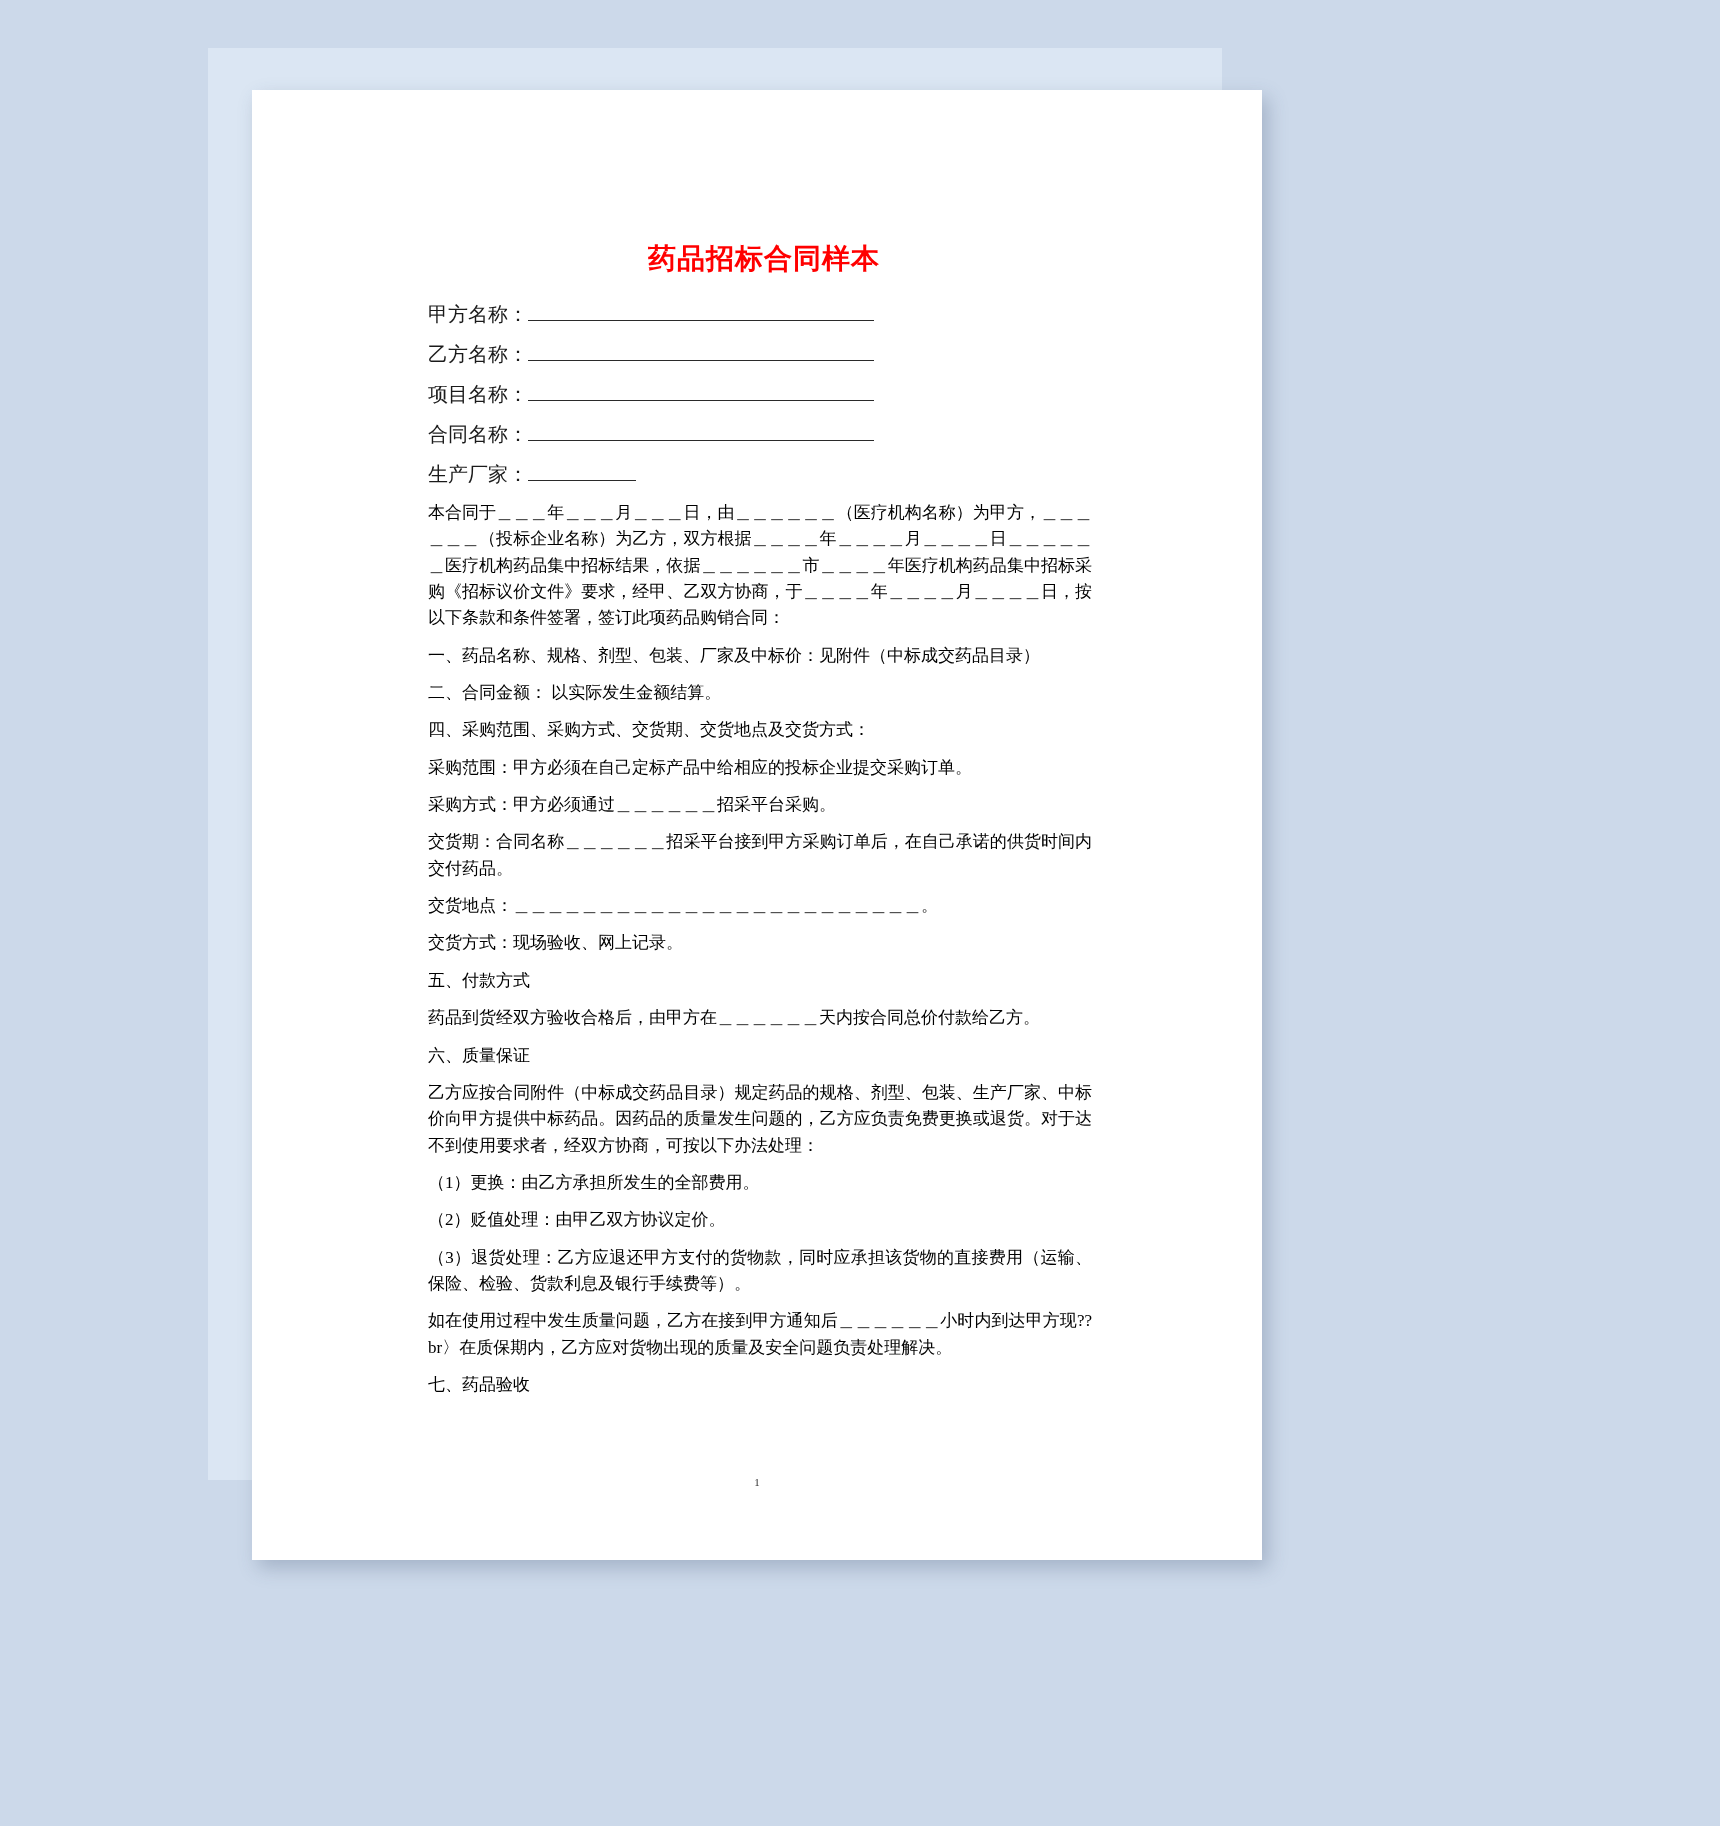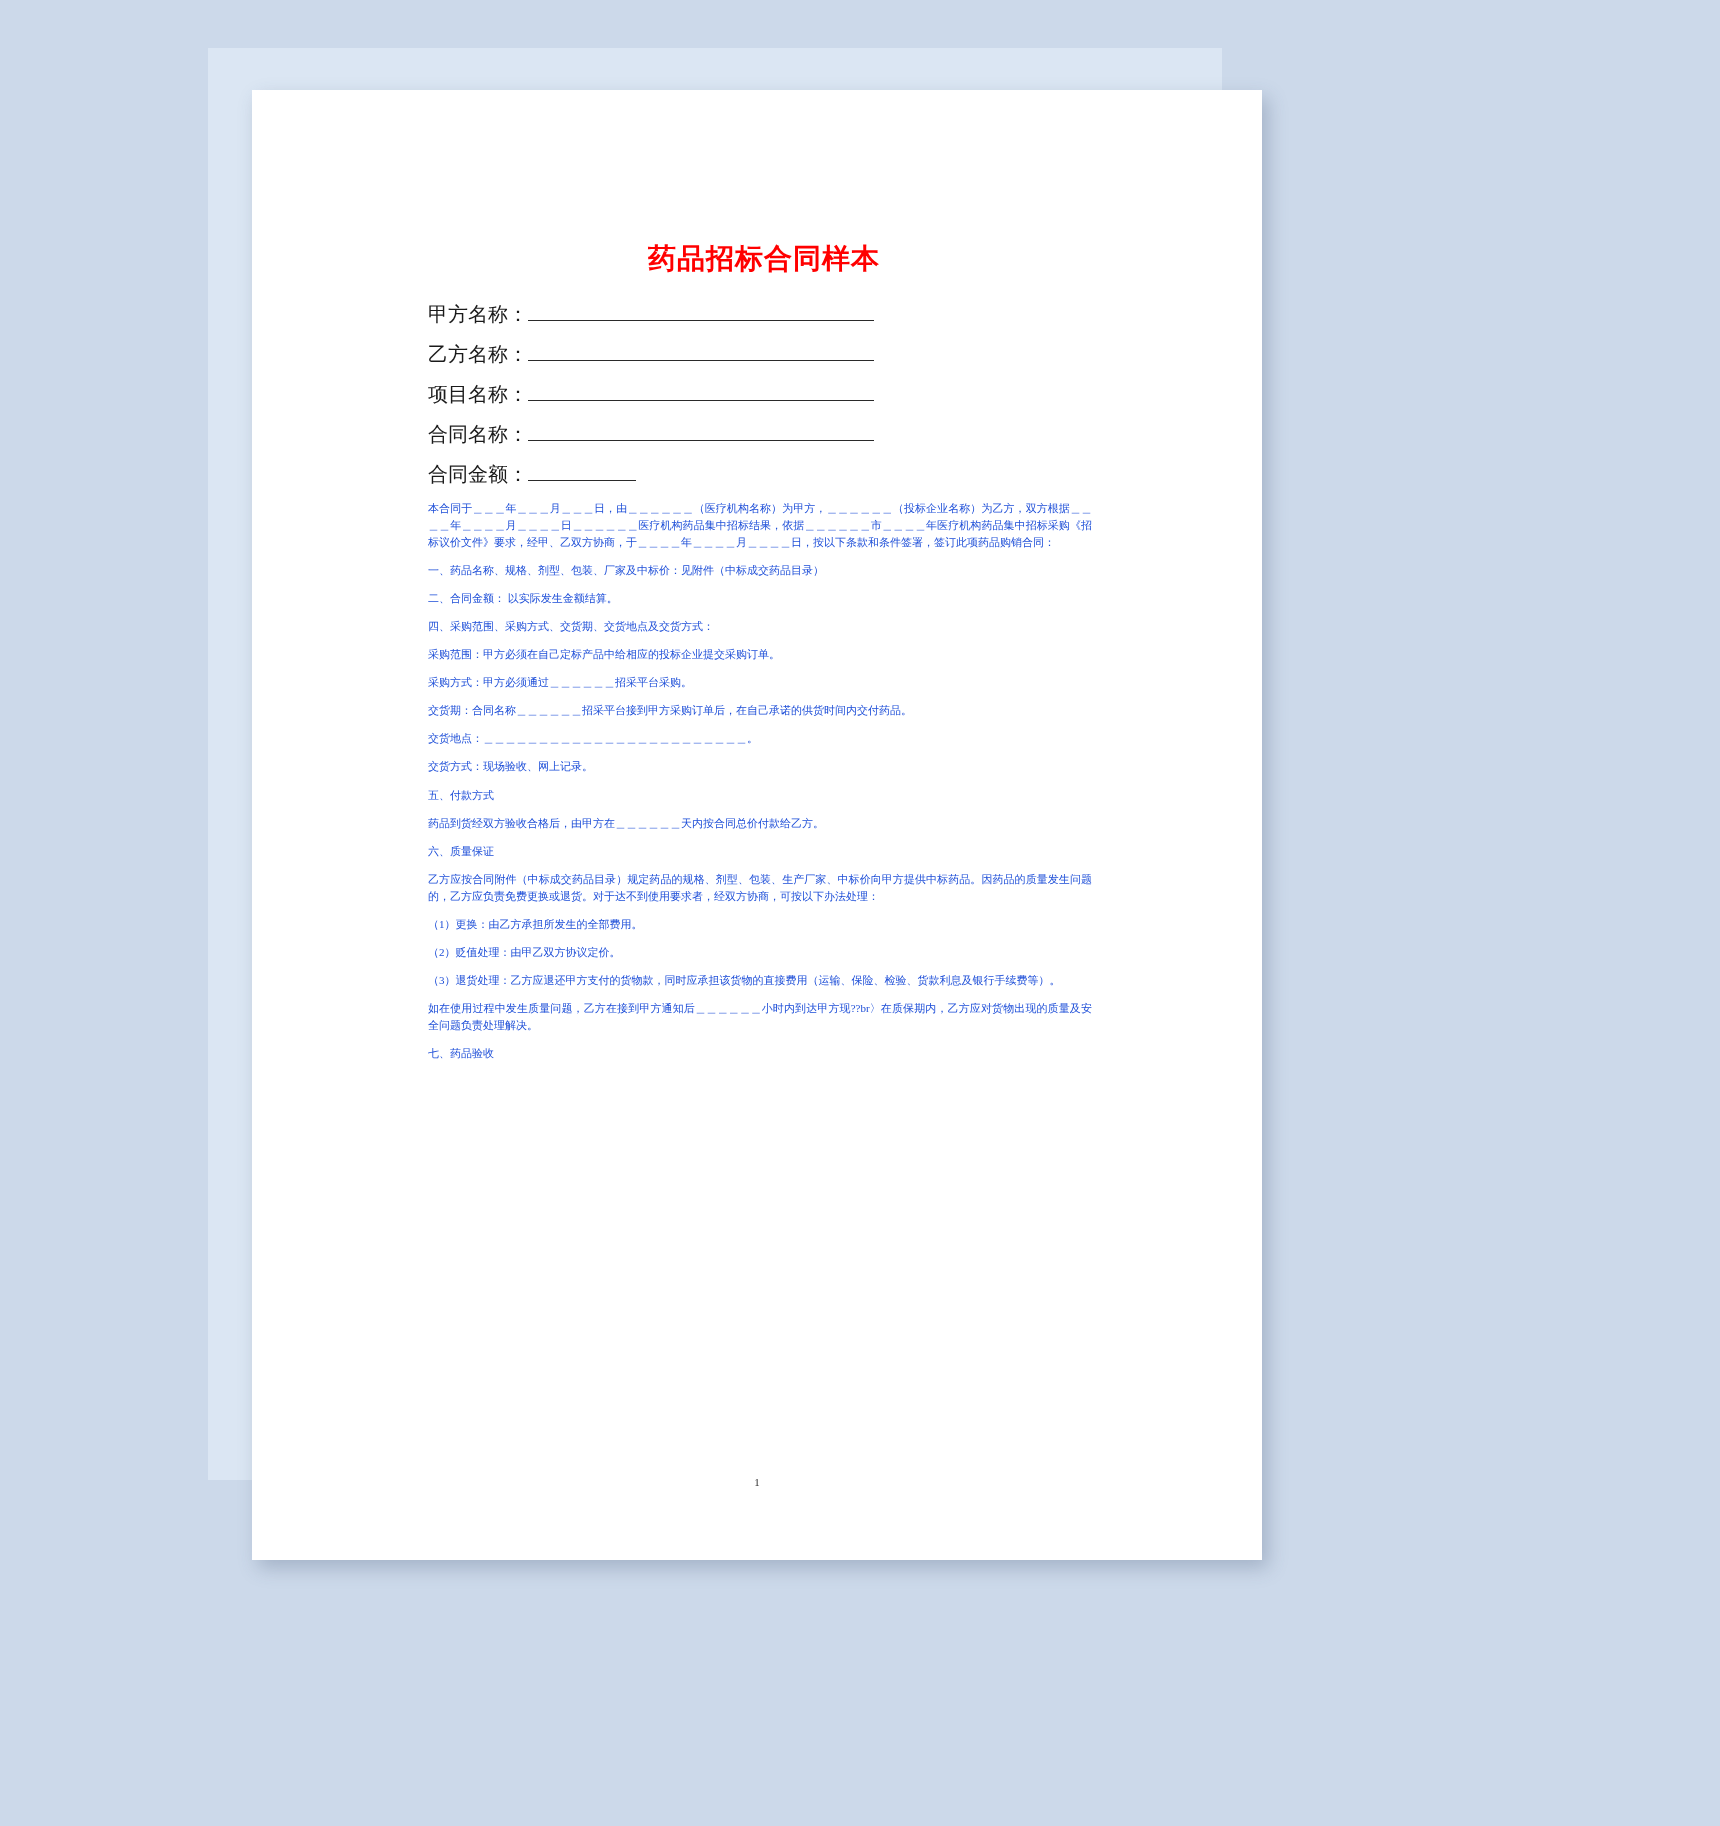--- a/index.html
+++ b/index.html
@@ -65,22 +65,22 @@
   .field-label { }
   .blank {
     display: inline-block;
     border-bottom: 1px solid #2a2a2a;
     height: 0.95em;
     vertical-align: baseline;
   }
   .b-long { width: 346px; }
   .b-short { width: 108px; }
   p.body-par {
-    font-size: 11px;
-    color: #1d4ed8;
+    font-size: 17px;
+    color: #000000;
     line-height: 1.55;
     margin: 0 8px 11px 0;
     text-align: justify;
     text-justify: inter-ideograph;
   }
   .page-number {
     position: absolute;
     left: 0;
     right: 0;
     bottom: 72px;
@@ -108,21 +108,21 @@
       <div class="field-line">
         <span class="field-label">乙方名称：</span><span class="blank b-long"></span>
       </div>
       <div class="field-line">
         <span class="field-label">项目名称：</span><span class="blank b-long"></span>
       </div>
       <div class="field-line">
         <span class="field-label">合同名称：</span><span class="blank b-long"></span>
       </div>
       <div class="field-line">
-        <span class="field-label">合同金额：</span><span class="blank b-short"></span>
+        <span class="field-label">生产厂家：</span><span class="blank b-short"></span>
       </div>
 
       <p class="body-par">本合同于＿＿＿年＿＿＿月＿＿＿日，由＿＿＿＿＿＿（医疗机构名称）为甲方，＿＿＿＿＿＿（投标企业名称）为乙方，双方根据＿＿＿＿年＿＿＿＿月＿＿＿＿日＿＿＿＿＿＿医疗机构药品集中招标结果，依据＿＿＿＿＿＿市＿＿＿＿年医疗机构药品集中招标采购《招标议价文件》要求，经甲、乙双方协商，于＿＿＿＿年＿＿＿＿月＿＿＿＿日，按以下条款和条件签署，签订此项药品购销合同：</p>
       <p class="body-par">一、药品名称、规格、剂型、包装、厂家及中标价：见附件（中标成交药品目录）</p>
       <p class="body-par">二、合同金额： 以实际发生金额结算。</p>
       <p class="body-par">四、采购范围、采购方式、交货期、交货地点及交货方式：</p>
       <p class="body-par">采购范围：甲方必须在自己定标产品中给相应的投标企业提交采购订单。</p>
       <p class="body-par">采购方式：甲方必须通过＿＿＿＿＿＿招采平台采购。</p>
       <p class="body-par">交货期：合同名称＿＿＿＿＿＿招采平台接到甲方采购订单后，在自己承诺的供货时间内交付药品。</p>
       <p class="body-par">交货地点：＿＿＿＿＿＿＿＿＿＿＿＿＿＿＿＿＿＿＿＿＿＿＿＿。</p>

